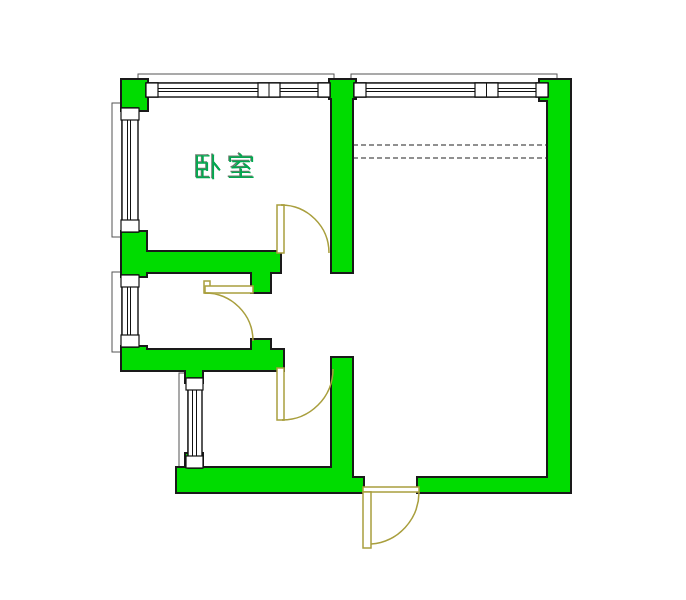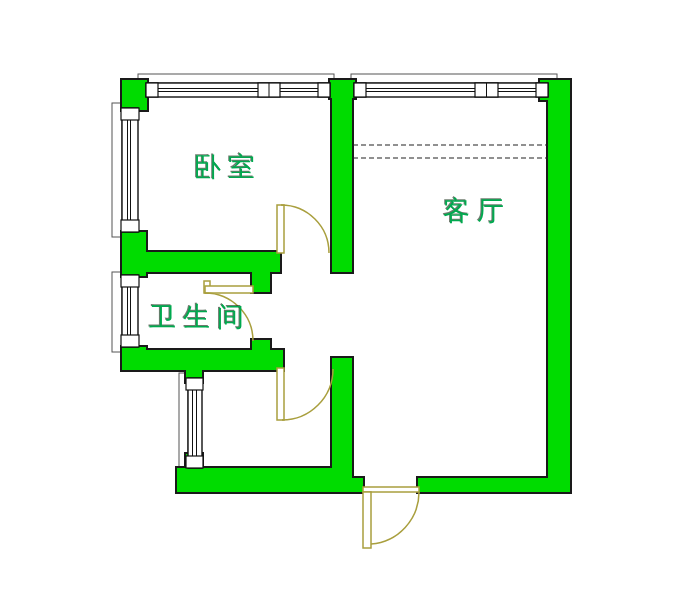--- a/index.html
+++ b/index.html
@@ -158,16 +158,14 @@
 
       <g>
         <rect class="door-leaf" x="363" y="487" width="56" height="5"></rect>
         <rect class="door-leaf" x="363" y="492" width="8" height="56"></rect>
         <path class="door-arc" d="M 419 492 A 52 52 0 0 1 371 544"></path>
       </g>
     </g>
   </svg>
 
   <div class="room-label" style="left:228px;top:166px;">卧室</div>
-  <div class="room-label" style="left:477px;top:210px;">客厅</div>
-  <div class="room-label" style="left:200px;top:316px;">卫生间</div>
 
 </div>
 
 </body></html>

